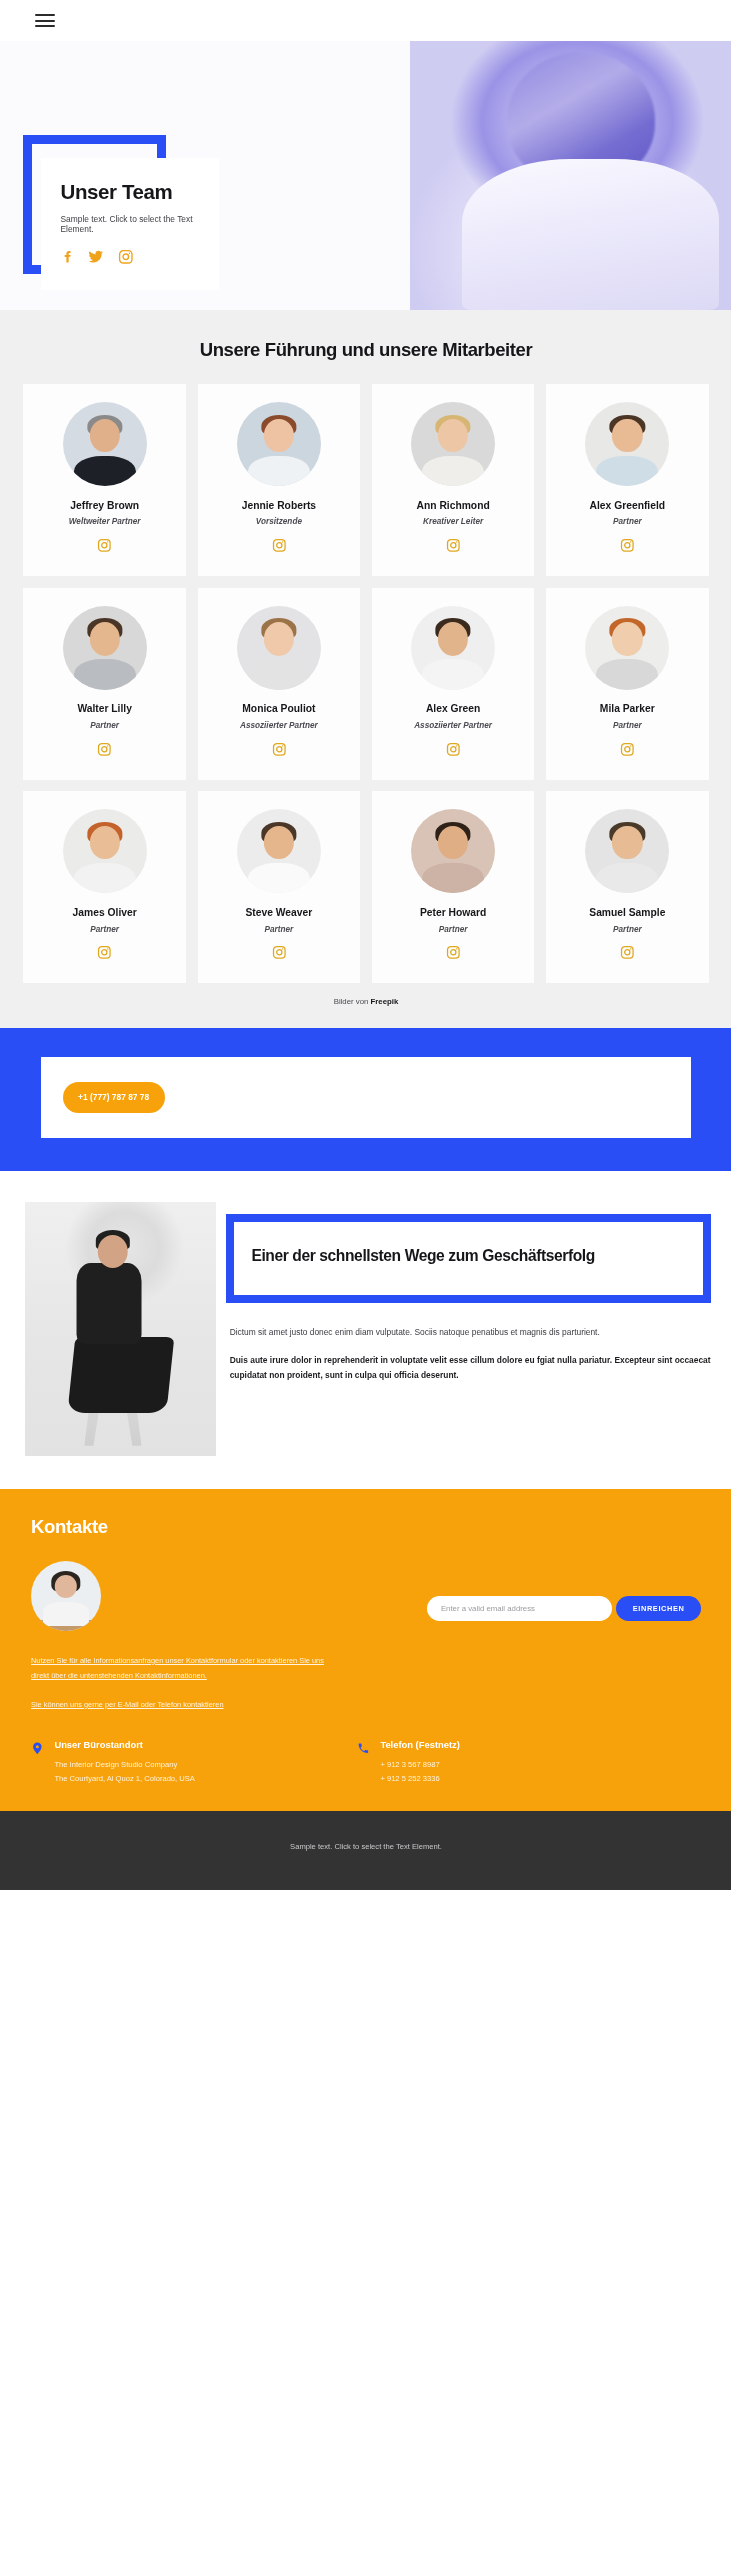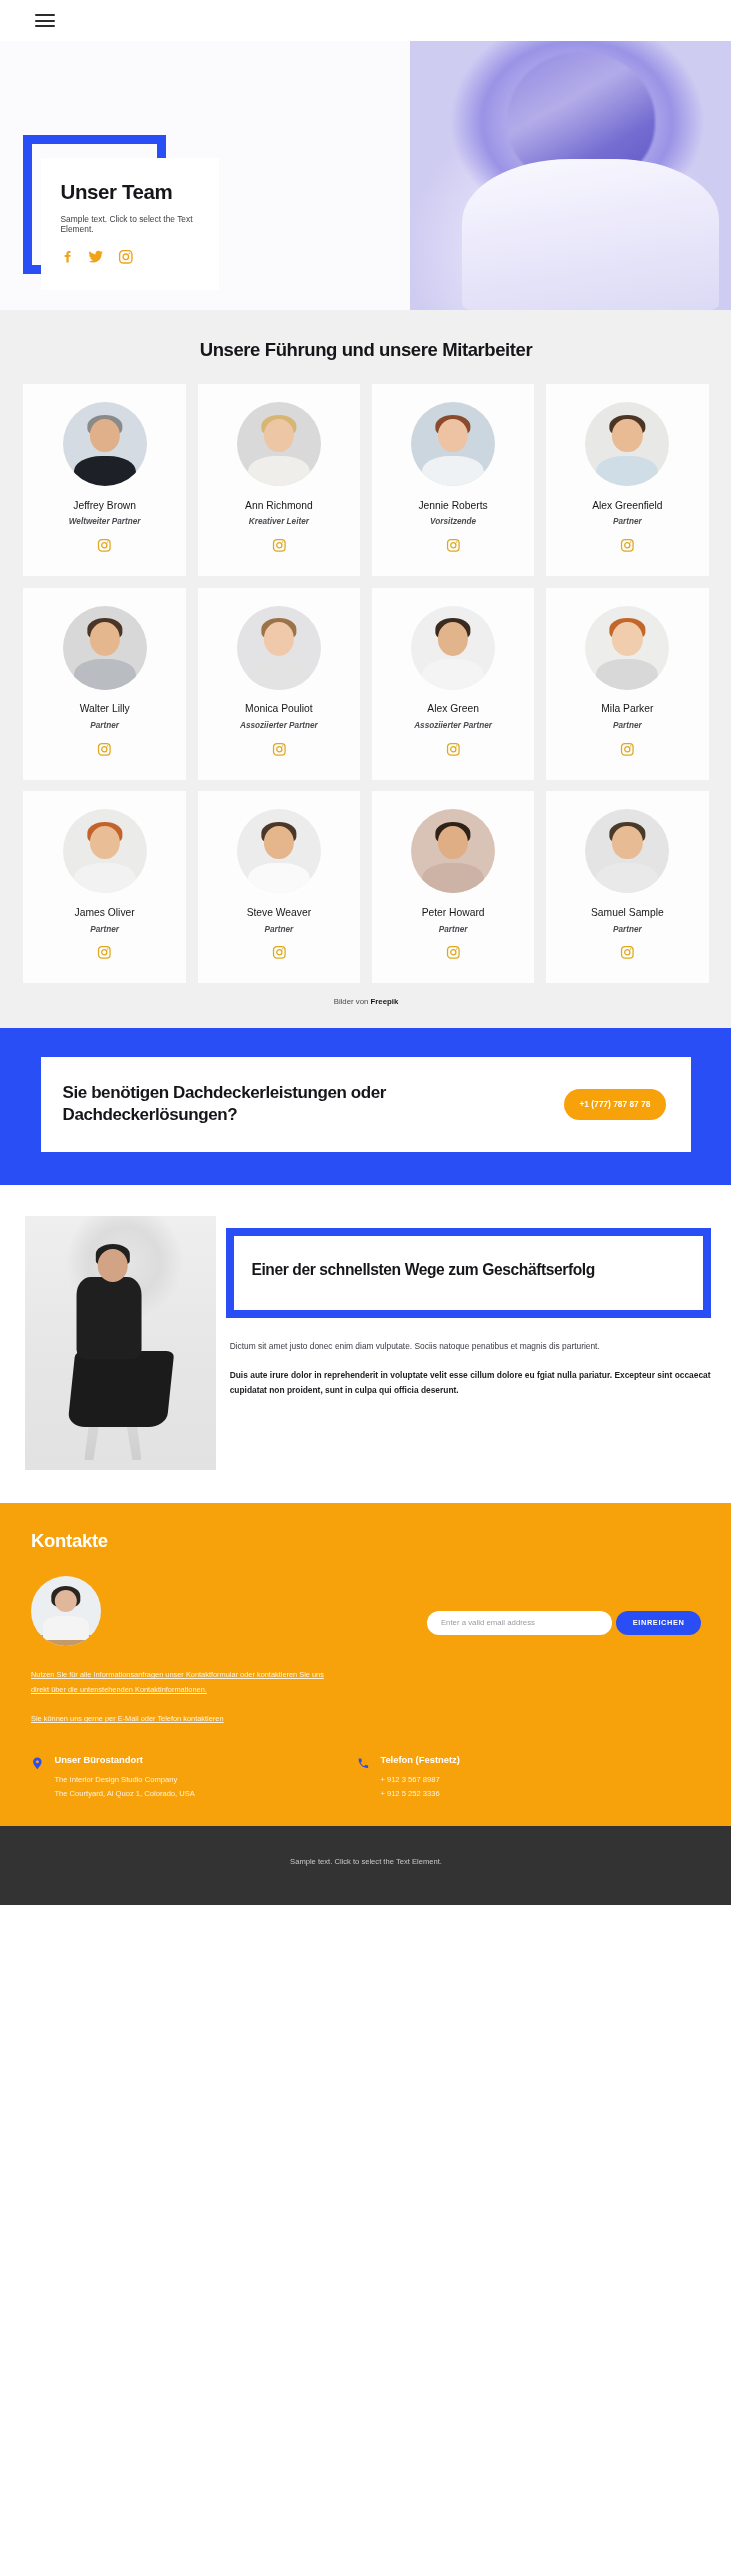--- a/index.html
+++ b/index.html
@@ -142,21 +142,21 @@
   .avatar .body {
     position: absolute;
     left: 50%; bottom: -6%;
     width: 74%; height: 42%;
     transform: translateX(-50%);
     border-radius: 44% 44% 0 0;
     background: #2c2f36;
   }
   .member-name {
     font-size: 10.3px;
-    font-weight: 400;
+    font-weight: 700;
     color: #17171b;
     margin-bottom: 6.8px;
   }
   .member-role {
     font-size: 8.2px;
     font-style: italic;
     color: #4b4b52;
     margin-bottom: 11.7px;
     font-weight: bold;
   }
@@ -463,42 +463,42 @@
           <div class="body" style="background:#1d2026"></div>
           <div class="hair" style="background:#8a8a8a"></div>
           <div class="head" style="background:#e0b08a"></div>
         </div><div class="member-name">Jeffrey Brown</div><div class="member-role">Weltweiter Partner</div><a class="member-ig">
           <svg width="14.6" height="14.6" viewBox="0 0 24 24" fill="none" stroke="currentColor" stroke-width="2.1">
             <rect x="2.5" y="2.5" width="19" height="19" rx="5.5"></rect>
             <circle cx="12" cy="12" r="4.3"></circle>
             <circle cx="17.6" cy="6.4" r="1.2" fill="currentColor" stroke="none"></circle>
           </svg>
         </a></div>
+      <div class="member"><div class="avatar" style="background:#ccd6df">
+          <div class="body" style="background:#eef2f5"></div>
+          <div class="hair" style="background:#8a4a2c"></div>
+          <div class="head" style="background:#eec3a3"></div>
+        </div><div class="member-name">Jennie Roberts</div><div class="member-role">Vorsitzende</div><a class="member-ig">
+          <svg width="14.6" height="14.6" viewBox="0 0 24 24" fill="none" stroke="currentColor" stroke-width="2.1">
+            <rect x="2.5" y="2.5" width="19" height="19" rx="5.5"></rect>
+            <circle cx="12" cy="12" r="4.3"></circle>
+            <circle cx="17.6" cy="6.4" r="1.2" fill="currentColor" stroke="none"></circle>
+          </svg>
+        </a></div>
       <div class="member"><div class="avatar" style="background:#d9d9d9">
           <div class="body" style="background:#f0eeea"></div>
           <div class="hair" style="background:#d7b572"></div>
           <div class="head" style="background:#edc6a6"></div>
         </div><div class="member-name">Ann Richmond</div><div class="member-role">Kreativer Leiter</div><a class="member-ig">
           <svg width="14.6" height="14.6" viewBox="0 0 24 24" fill="none" stroke="currentColor" stroke-width="2.1">
             <rect x="2.5" y="2.5" width="19" height="19" rx="5.5"></rect>
             <circle cx="12" cy="12" r="4.3"></circle>
             <circle cx="17.6" cy="6.4" r="1.2" fill="currentColor" stroke="none"></circle>
           </svg>
         </a></div>
-      <div class="member"><div class="avatar" style="background:#ccd6df">
-          <div class="body" style="background:#eef2f5"></div>
-          <div class="hair" style="background:#8a4a2c"></div>
-          <div class="head" style="background:#eec3a3"></div>
-        </div><div class="member-name">Jennie Roberts</div><div class="member-role">Vorsitzende</div><a class="member-ig">
-          <svg width="14.6" height="14.6" viewBox="0 0 24 24" fill="none" stroke="currentColor" stroke-width="2.1">
-            <rect x="2.5" y="2.5" width="19" height="19" rx="5.5"></rect>
-            <circle cx="12" cy="12" r="4.3"></circle>
-            <circle cx="17.6" cy="6.4" r="1.2" fill="currentColor" stroke="none"></circle>
-          </svg>
-        </a></div>
       <div class="member"><div class="avatar" style="background:#e8e8e6">
           <div class="body" style="background:#cfdde6"></div>
           <div class="hair" style="background:#4b3524"></div>
           <div class="head" style="background:#e8bb95"></div>
         </div><div class="member-name">Alex Greenfield</div><div class="member-role">Partner</div><a class="member-ig">
           <svg width="14.6" height="14.6" viewBox="0 0 24 24" fill="none" stroke="currentColor" stroke-width="2.1">
             <rect x="2.5" y="2.5" width="19" height="19" rx="5.5"></rect>
             <circle cx="12" cy="12" r="4.3"></circle>
             <circle cx="17.6" cy="6.4" r="1.2" fill="currentColor" stroke="none"></circle>
           </svg>
@@ -592,21 +592,20 @@
           </svg>
         </a></div>
     </div>
   <div class="credit">
     <span>Bilder von </span><b>Freepik</b>
   </div>
 </section>
 
 <section class="cta">
   <div class="cta-inner">
-    <div class="cta-title">Sie benötigen Dachdeckerleistungen oder Dachdeckerlösungen?</div>
     <button class="cta-btn">+1 (777) 787 87 78</button>
   </div>
 </section>
 
 <section class="split">
   <div class="split-photo">
     <div class="p-stool"></div>
     <div class="p-legs"></div>
     <div class="p-torso"></div>
     <div class="p-hair"></div>

